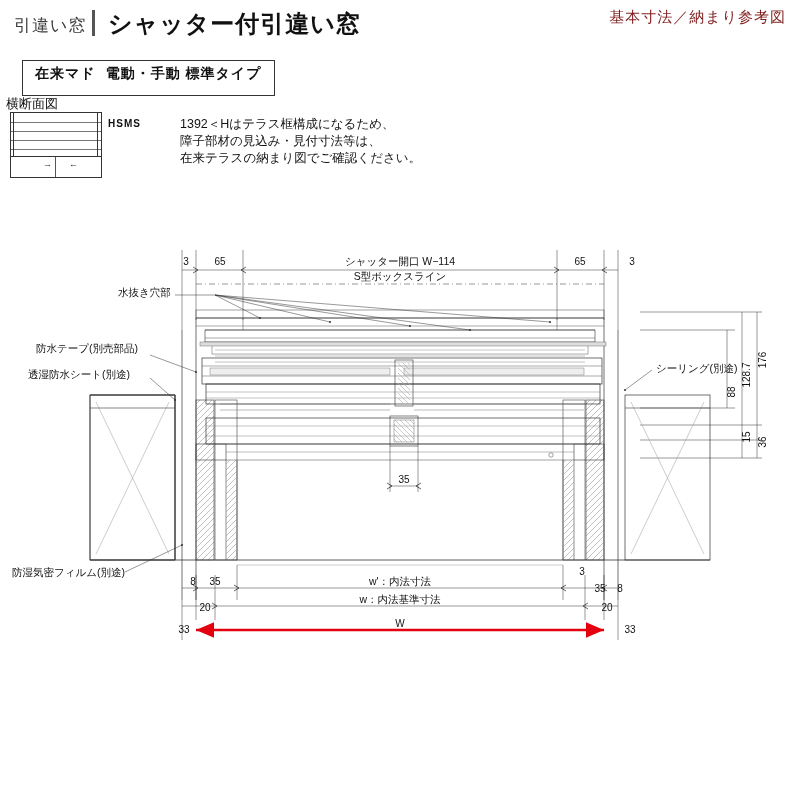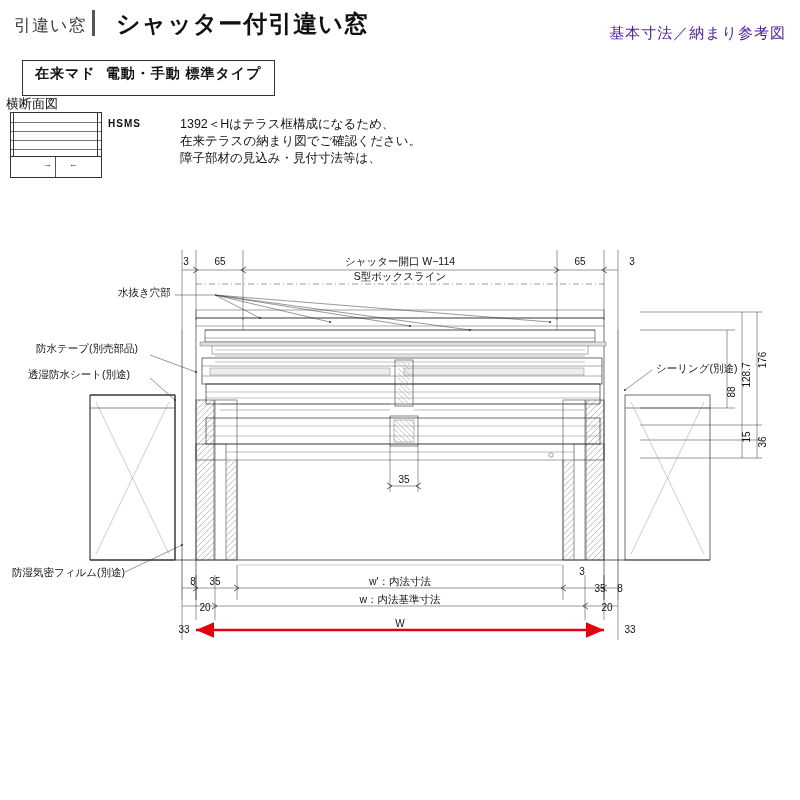--- a/index.html
+++ b/index.html
@@ -35,27 +35,26 @@
     width: 3px; height: 26px;
     background: #555;
   }
   .hdr-title {
     position: absolute;
     left: 108px; top: 8px;
     font-size: 24px;
     font-weight: bold;
     color: #111;
     letter-spacing: 1px;
-    margin-left: 8px;
   }
   .hdr-right {
     position: absolute;
-    right: 14px; top: 24px;
+    right: 14px; top: 8px;
     font-size: 15px;
-    color: #4c1d95;
+    color: #7f1d1d;
     letter-spacing: 1px;
   }
 
   
   .typebox {
     position: absolute;
     left: 22px; top: 60px;
     border: 1.5px solid #333;
     padding: 4px 12px 12px 12px;
     font-size: 14px;
@@ -156,22 +155,22 @@
   <div class="vline" style="left:2px; top:0; height:43px; background:#333;"></div>
   <div class="vline" style="left:86px; top:0; height:43px; background:#333;"></div>
   <div class="arrow" style="left:32px;">→</div>
   <div class="arrow" style="left:58px;">←</div>
 </div>
 
 <div class="code">HSMS</div>
 
 <div class="note">
   <div>1392＜Hはテラス框構成になるため、</div>
+  <div>障子部材の見込み・見付寸法等は、</div>
   <div>在来テラスの納まり図でご確認ください。</div>
-  <div>障子部材の見込み・見付寸法等は、</div>
 </div>
 
 <div class="drawing">
 <svg width="800" height="800" viewBox="0 0 800 800" xmlns="http://www.w3.org/2000/svg">
   <defs>
     <pattern id="hatchX" width="10" height="10" patternUnits="userSpaceOnUse">
       <path d="M0,0 l10,10 M10,0 l-10,10" stroke="#999" stroke-width="0.6" fill="none"></path>
     </pattern>
     <pattern id="hatch45" width="6" height="6" patternUnits="userSpaceOnUse">
       <path d="M0,6 l6,-6" stroke="#999" stroke-width="0.6" fill="none"></path>

